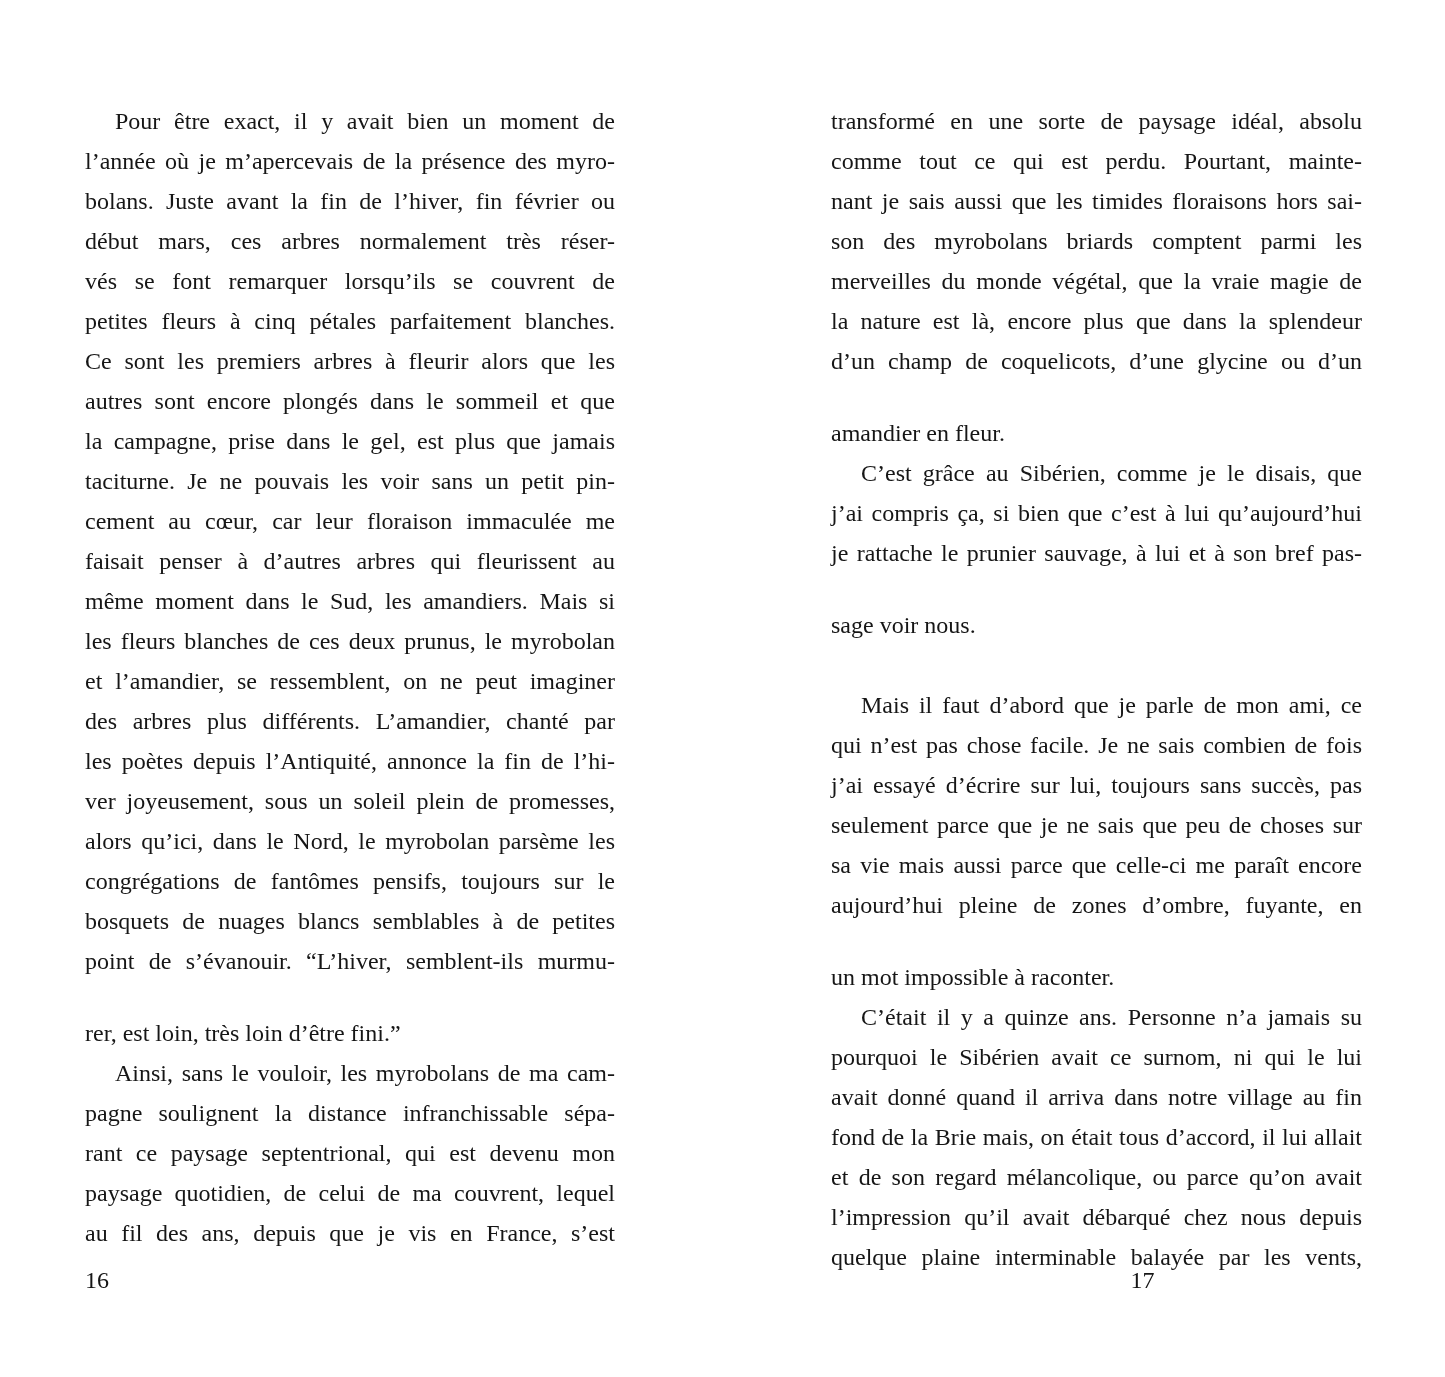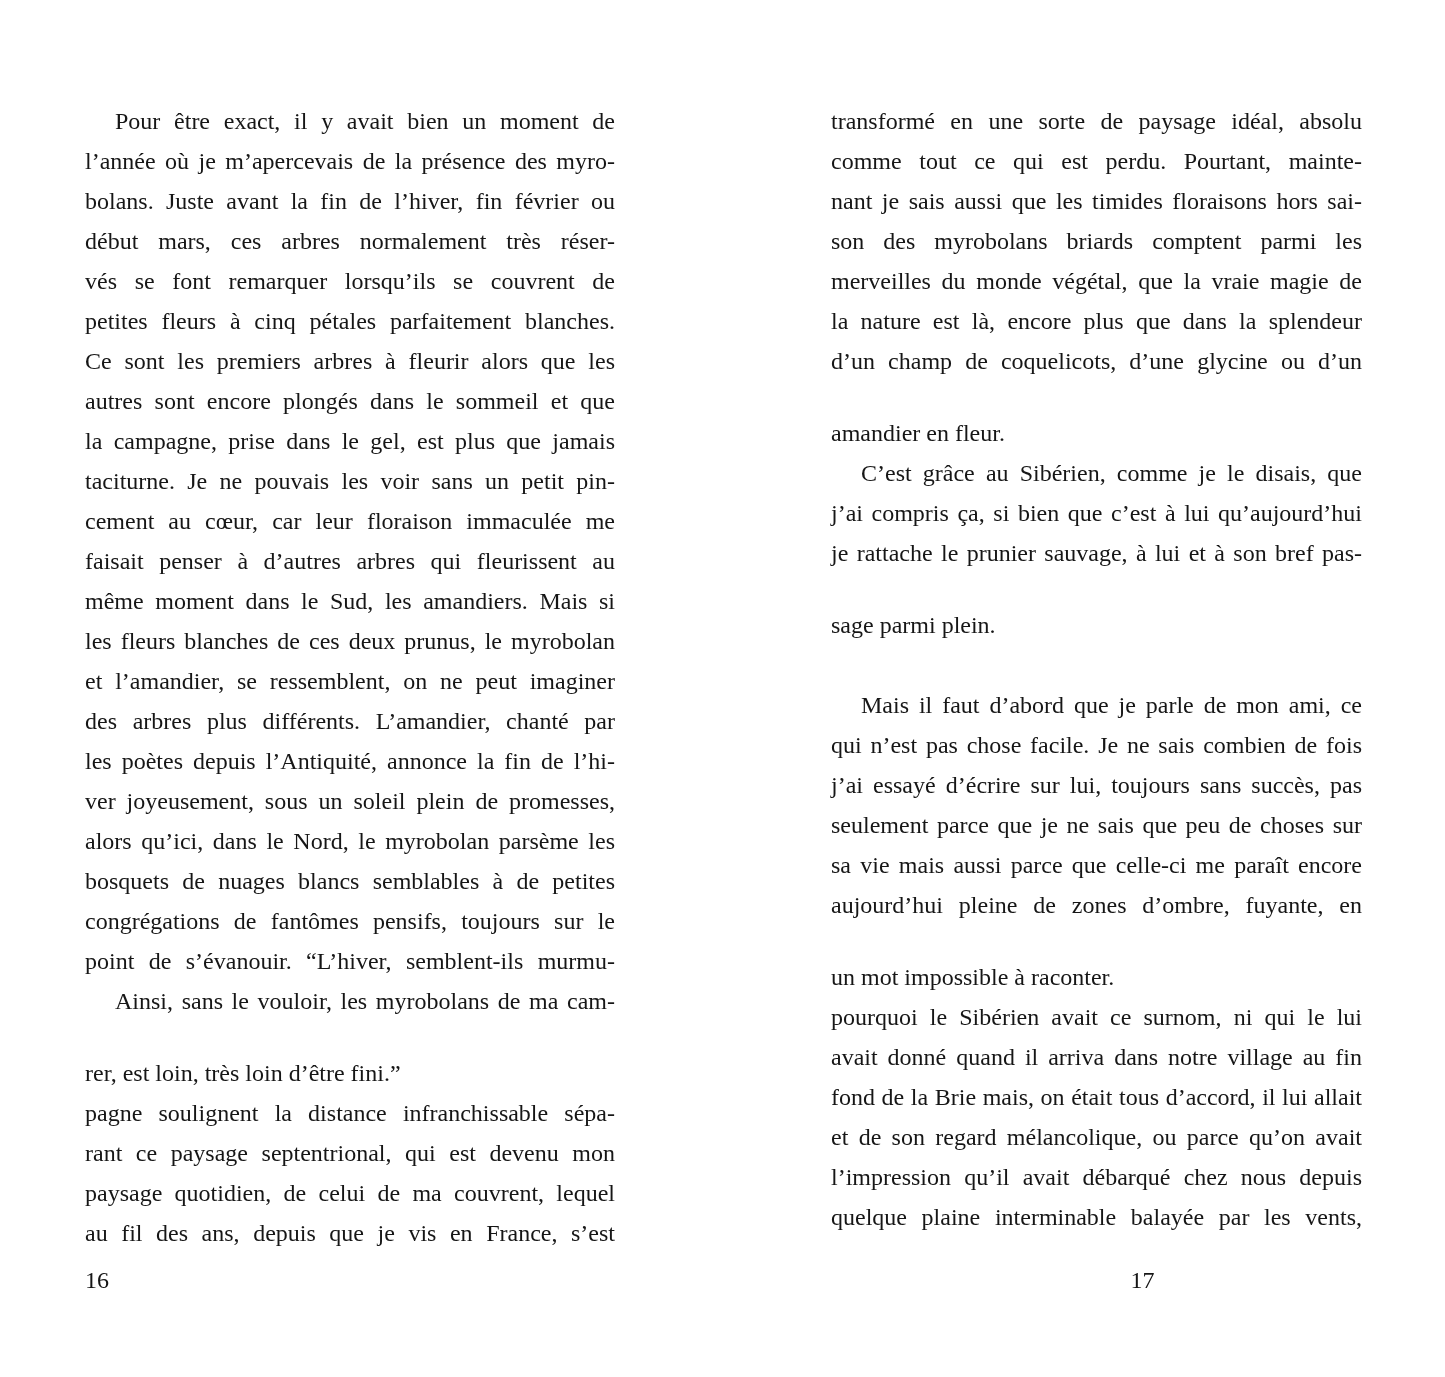--- a/index.html
+++ b/index.html
@@ -69,54 +69,55 @@
         <div class="line">taciturne. Je ne pouvais les voir sans un petit pin-</div>
         <div class="line">cement au cœur, car leur floraison immaculée me</div>
         <div class="line">faisait penser à d’autres arbres qui fleurissent au</div>
         <div class="line">même moment dans le Sud, les amandiers. Mais si</div>
         <div class="line">les fleurs blanches de ces deux prunus, le myrobolan</div>
         <div class="line">et l’amandier, se ressemblent, on ne peut imaginer</div>
         <div class="line">des arbres plus différents. L’amandier, chanté par</div>
         <div class="line">les poètes depuis l’Antiquité, annonce la fin de l’hi-</div>
         <div class="line">ver joyeusement, sous un soleil plein de promesses,</div>
         <div class="line">alors qu’ici, dans le Nord, le myrobolan parsème les</div>
+        <div class="line">congrégations de fantômes pensifs, toujours sur le</div>
         <div class="line">bosquets de nuages blancs semblables à de petites</div>
-        <div class="line">congrégations de fantômes pensifs, toujours sur le</div>
         <div class="line">point de s’évanouir. “L’hiver, semblent-ils murmu-</div>
+        <div class="line end">rer, est loin, très loin d’être fini.”</div>
         <div class="line indent">Ainsi, sans le vouloir, les myrobolans de ma cam-</div>
-        <div class="line end">rer, est loin, très loin d’être fini.”</div>
         <div class="line">pagne soulignent la distance infranchissable sépa-</div>
         <div class="line">rant ce paysage septentrional, qui est devenu mon</div>
         <div class="line">paysage quotidien, de celui de ma couvrent, lequel</div>
         <div class="line">au fil des ans, depuis que je vis en France, s’est</div>
       </div>
   </section>
 
   <section class="page page-right">
     <div class="textblock">
         <div class="line">transformé en une sorte de paysage idéal, absolu</div>
         <div class="line">comme tout ce qui est perdu. Pourtant, mainte-</div>
         <div class="line">nant je sais aussi que les timides floraisons hors sai-</div>
         <div class="line">son des myrobolans briards comptent parmi les</div>
         <div class="line">merveilles du monde végétal, que la vraie magie de</div>
         <div class="line">la nature est là, encore plus que dans la splendeur</div>
         <div class="line">d’un champ de coquelicots, d’une glycine ou d’un</div>
         <div class="line end">amandier en fleur.</div>
         <div class="line indent">C’est grâce au Sibérien, comme je le disais, que</div>
         <div class="line">j’ai compris ça, si bien que c’est à lui qu’aujourd’hui</div>
         <div class="line">je rattache le prunier sauvage, à lui et à son bref pas-</div>
-        <div class="line end">sage parmi plein.</div>
+        <div class="line end">sage voir nous.</div>
         <div class="line blank"></div>
         <div class="line indent">Mais il faut d’abord que je parle de mon ami, ce</div>
         <div class="line">qui n’est pas chose facile. Je ne sais combien de fois</div>
         <div class="line">j’ai essayé d’écrire sur lui, toujours sans succès, pas</div>
         <div class="line">seulement parce que je ne sais que peu de choses sur</div>
         <div class="line">sa vie mais aussi parce que celle-ci me paraît encore</div>
         <div class="line">aujourd’hui pleine de zones d’ombre, fuyante, en</div>
         <div class="line end">un mot impossible à raconter.</div>
+        <div class="line indent">C’était il y a quinze ans. Personne n’a jamais su</div>
         <div class="line">pourquoi le Sibérien avait ce surnom, ni qui le lui</div>
         <div class="line">avait donné quand il arriva dans notre village au fin</div>
         <div class="line">fond de la Brie mais, on était tous d’accord, il lui allait</div>
         <div class="line">et de son regard mélancolique, ou parce qu’on avait</div>
         <div class="line">l’impression qu’il avait débarqué chez nous depuis</div>
         <div class="line">quelque plaine interminable balayée par les vents,</div>
       </div>
   </section>
 
   <div class="pagenum pagenum-left">16</div>

